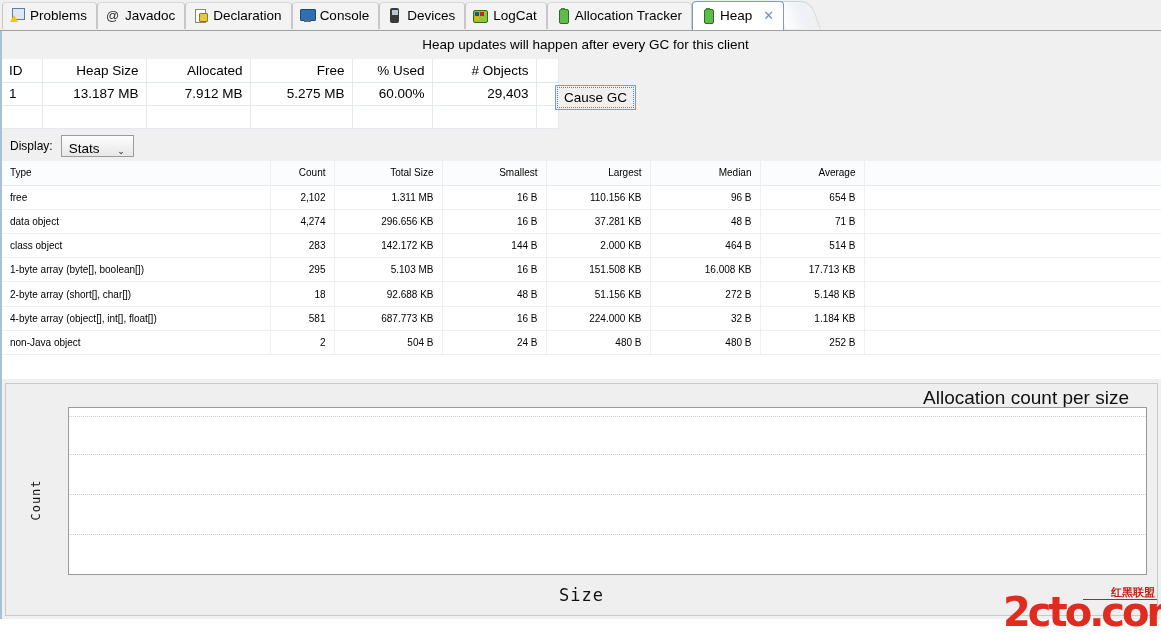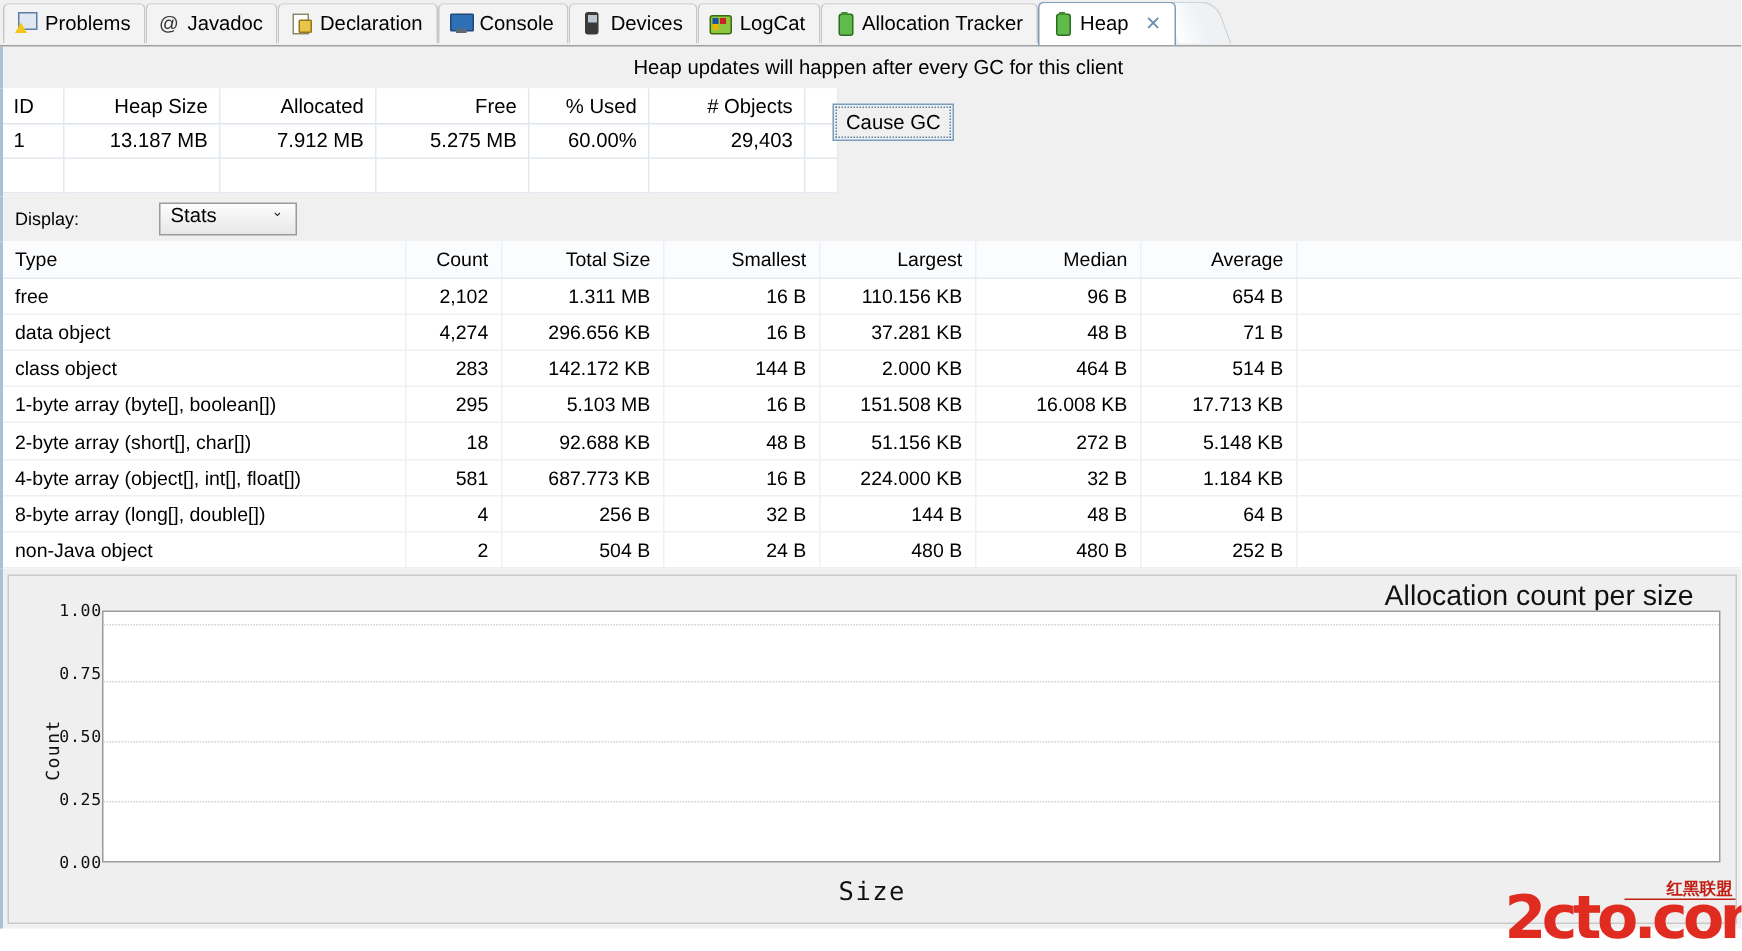--- a/index.html
+++ b/index.html
@@ -180,21 +180,21 @@
   .hs-c3 { width: 102px; }
   .hs-c4 { width: 80px; }
   .hs-c5 { width: 104px; }
   .hs-c6 { width: 22px; }
   .ta-l { text-align: left; }
   .ta-r { text-align: right; }
 
   .cause-gc {
     position: absolute;
     left: 553px;
-    top: 10px;
+    top: 26px;
     height: 25px;
     padding: 0 8px;
     font-family: "Liberation Sans", sans-serif;
     font-size: 13.5px;
     background: #f0f0f0;
     border: 1px solid #7a9ec0;
     outline: 1px dotted #5d81a5;
     outline-offset: -3px;
     cursor: pointer;
     color: #000;
@@ -207,52 +207,51 @@
     display: flex;
     align-items: center;
     gap: 8px;
     padding-left: 8px;
     border-left: 2px solid #a8c0d8;
     box-sizing: border-box;
   }
   .display-label { font-size: 12px; }
   .display-select {
     position: relative;
-    width: 92px;
+    width: 73px;
     height: 22px;
     background: linear-gradient(#fdfdfd, #e7e7e7);
     border: 1px solid #9a9a9a;
     display: flex;
-    align-items: flex-start;
+    align-items: flex-end;
     padding-left: 7px;
     font-size: 13.5px;
     box-sizing: border-box;
     cursor: pointer;
-    margin-left: 45px;
   }
   .display-select .caret {
     position: absolute;
     right: 8px;
     font-size: 9px;
     color: #222;
   }
 
   
   .stats-wrap {
     border-left: 2px solid #a8c0d8;
     background: #ffffff;
     box-sizing: border-box;
     height: 218px;
     overflow: hidden;
   }
   table.stats {
     border-collapse: collapse;
     width: 1159px;
     table-layout: fixed;
-    font-size: 13px;
+    font-size: 10px;
   }
   table.stats th,
   table.stats td {
     border-right: 1px solid #eceff3;
     border-bottom: 1px solid #eceff3;
     height: 24.2px;
     padding: 0 8px;
     font-weight: normal;
     box-sizing: border-box;
     white-space: nowrap;
@@ -552,57 +551,40 @@
         <td class="st-type ta-l">4-byte array (object[], int[], float[])</td>
         <td class="st-count ta-r">581</td>
         <td class="st-total ta-r">687.773 KB</td>
         <td class="st-small ta-r">16 B</td>
         <td class="st-large ta-r">224.000 KB</td>
         <td class="st-median ta-r">32 B</td>
         <td class="st-avg ta-r">1.184 KB</td>
         <td class="st-pad"></td>
       </tr>
       <tr>
-        <td class="st-type ta-l">8-byte array (long[], double[])</td>
-        <td class="st-count ta-r">4</td>
-        <td class="st-total ta-r">256 B</td>
-        <td class="st-small ta-r">32 B</td>
-        <td class="st-large ta-r">144 B</td>
-        <td class="st-median ta-r">48 B</td>
-        <td class="st-avg ta-r">64 B</td>
-        <td class="st-pad"></td>
-      </tr>
-      <tr>
         <td class="st-type ta-l">non-Java object</td>
         <td class="st-count ta-r">2</td>
         <td class="st-total ta-r">504 B</td>
         <td class="st-small ta-r">24 B</td>
         <td class="st-large ta-r">480 B</td>
         <td class="st-median ta-r">480 B</td>
         <td class="st-avg ta-r">252 B</td>
         <td class="st-pad"></td>
       </tr>
     </tbody>
   </table>
 </div>
 
 <div class="chart-outer">
   <div class="chart-panel">
 
     <div class="chart-title">Allocation count per size</div>
 
     <div class="ylabel">Count</div>
 
-    <div class="ytick-marks">
-      <div class="ytick" style="top:0%">1.00</div>
-      <div class="ytick" style="top:25%">0.75</div>
-      <div class="ytick" style="top:50%">0.50</div>
-      <div class="ytick" style="top:75%">0.25</div>
-      <div class="ytick" style="top:100%">0.00</div>
-    </div>
 
     <div class="plot-area">
       <div class="gridline" style="top:5%"></div>
       <div class="gridline" style="top:28%"></div>
       <div class="gridline" style="top:52%"></div>
       <div class="gridline" style="top:76%"></div>
     </div>
 
     <div class="xlabel">Size</div>
   </div>

